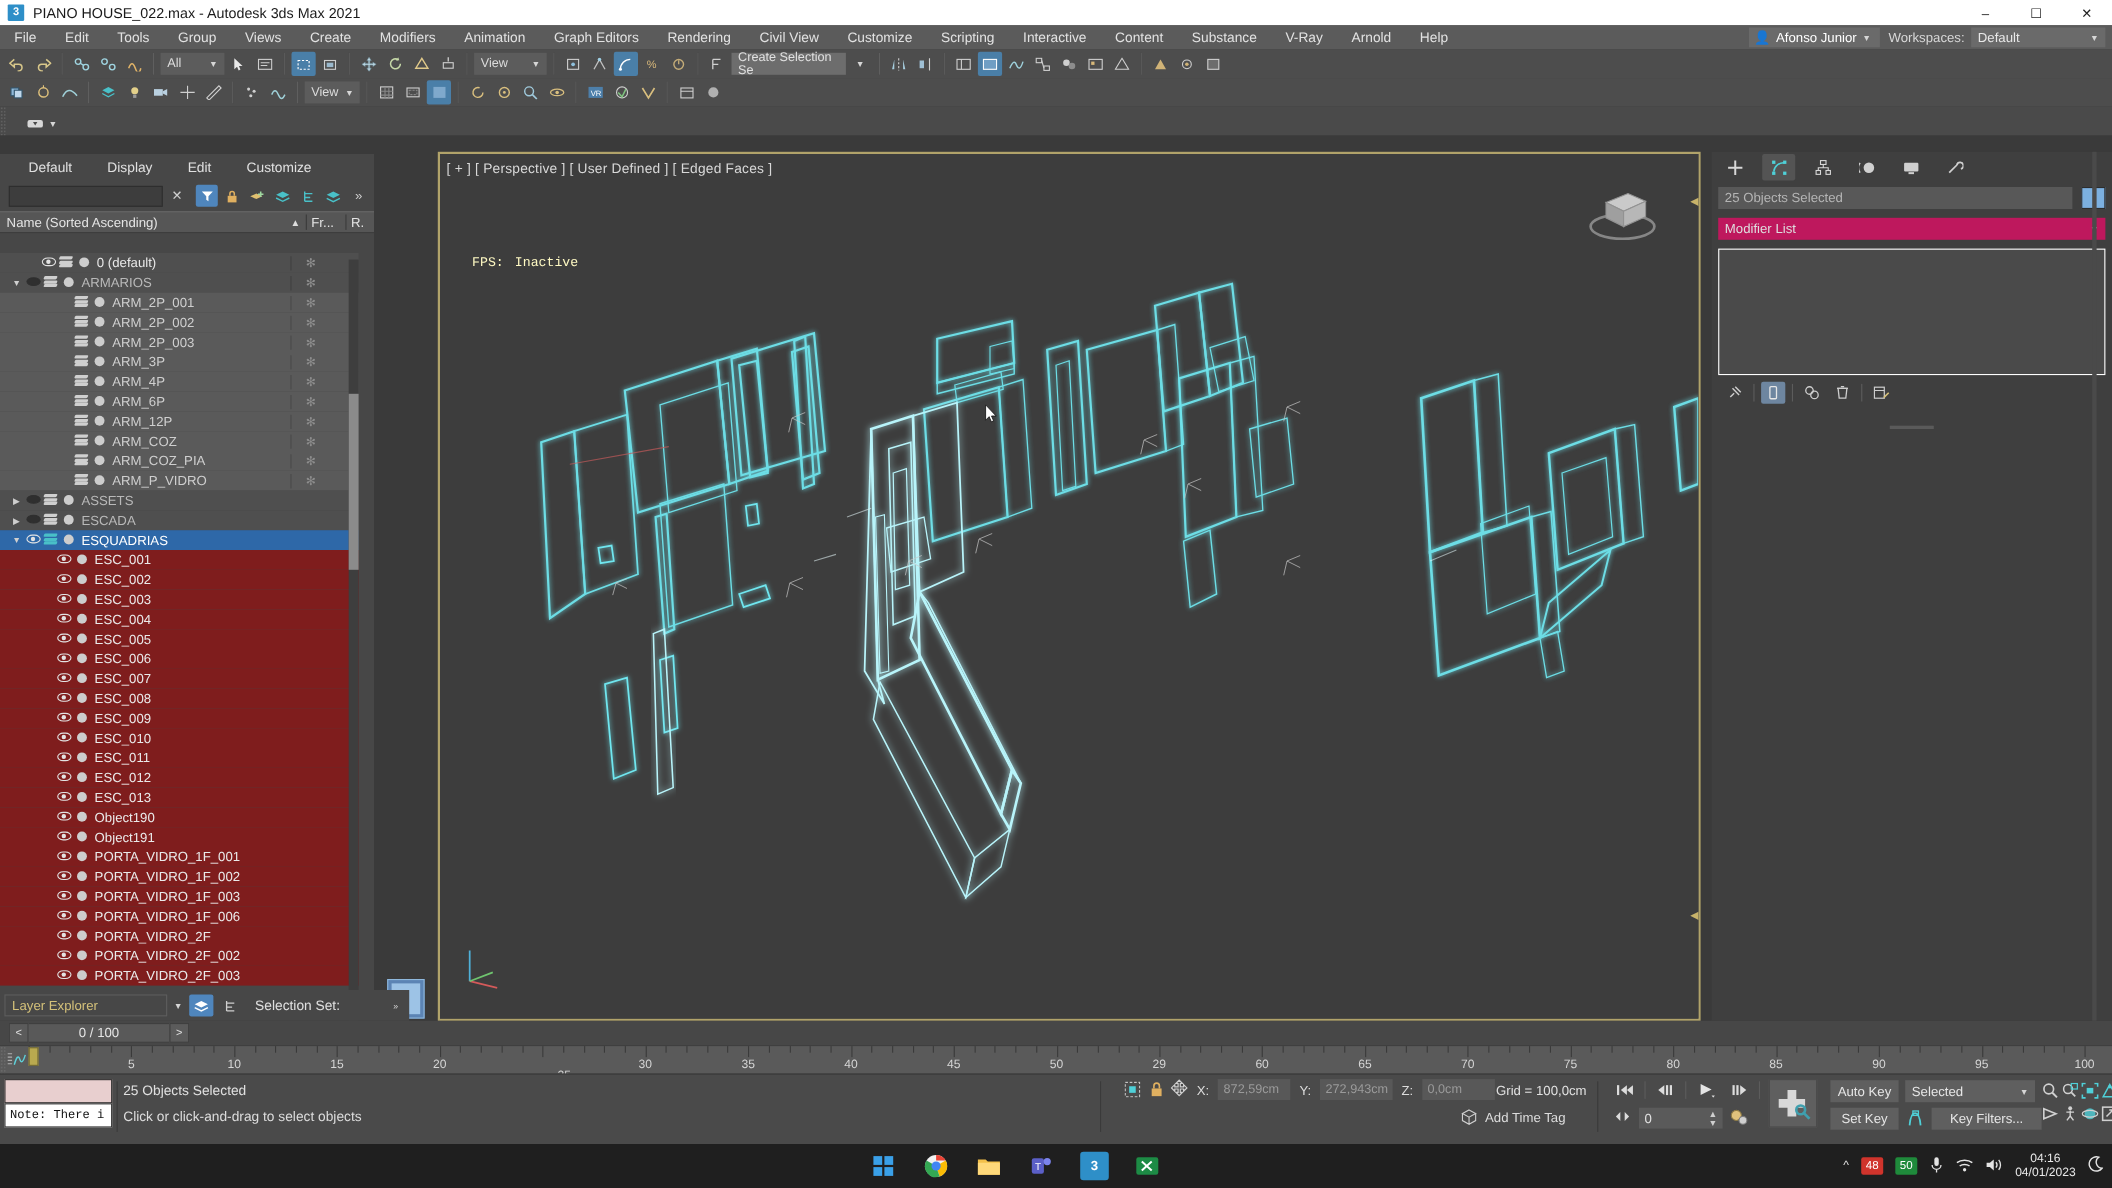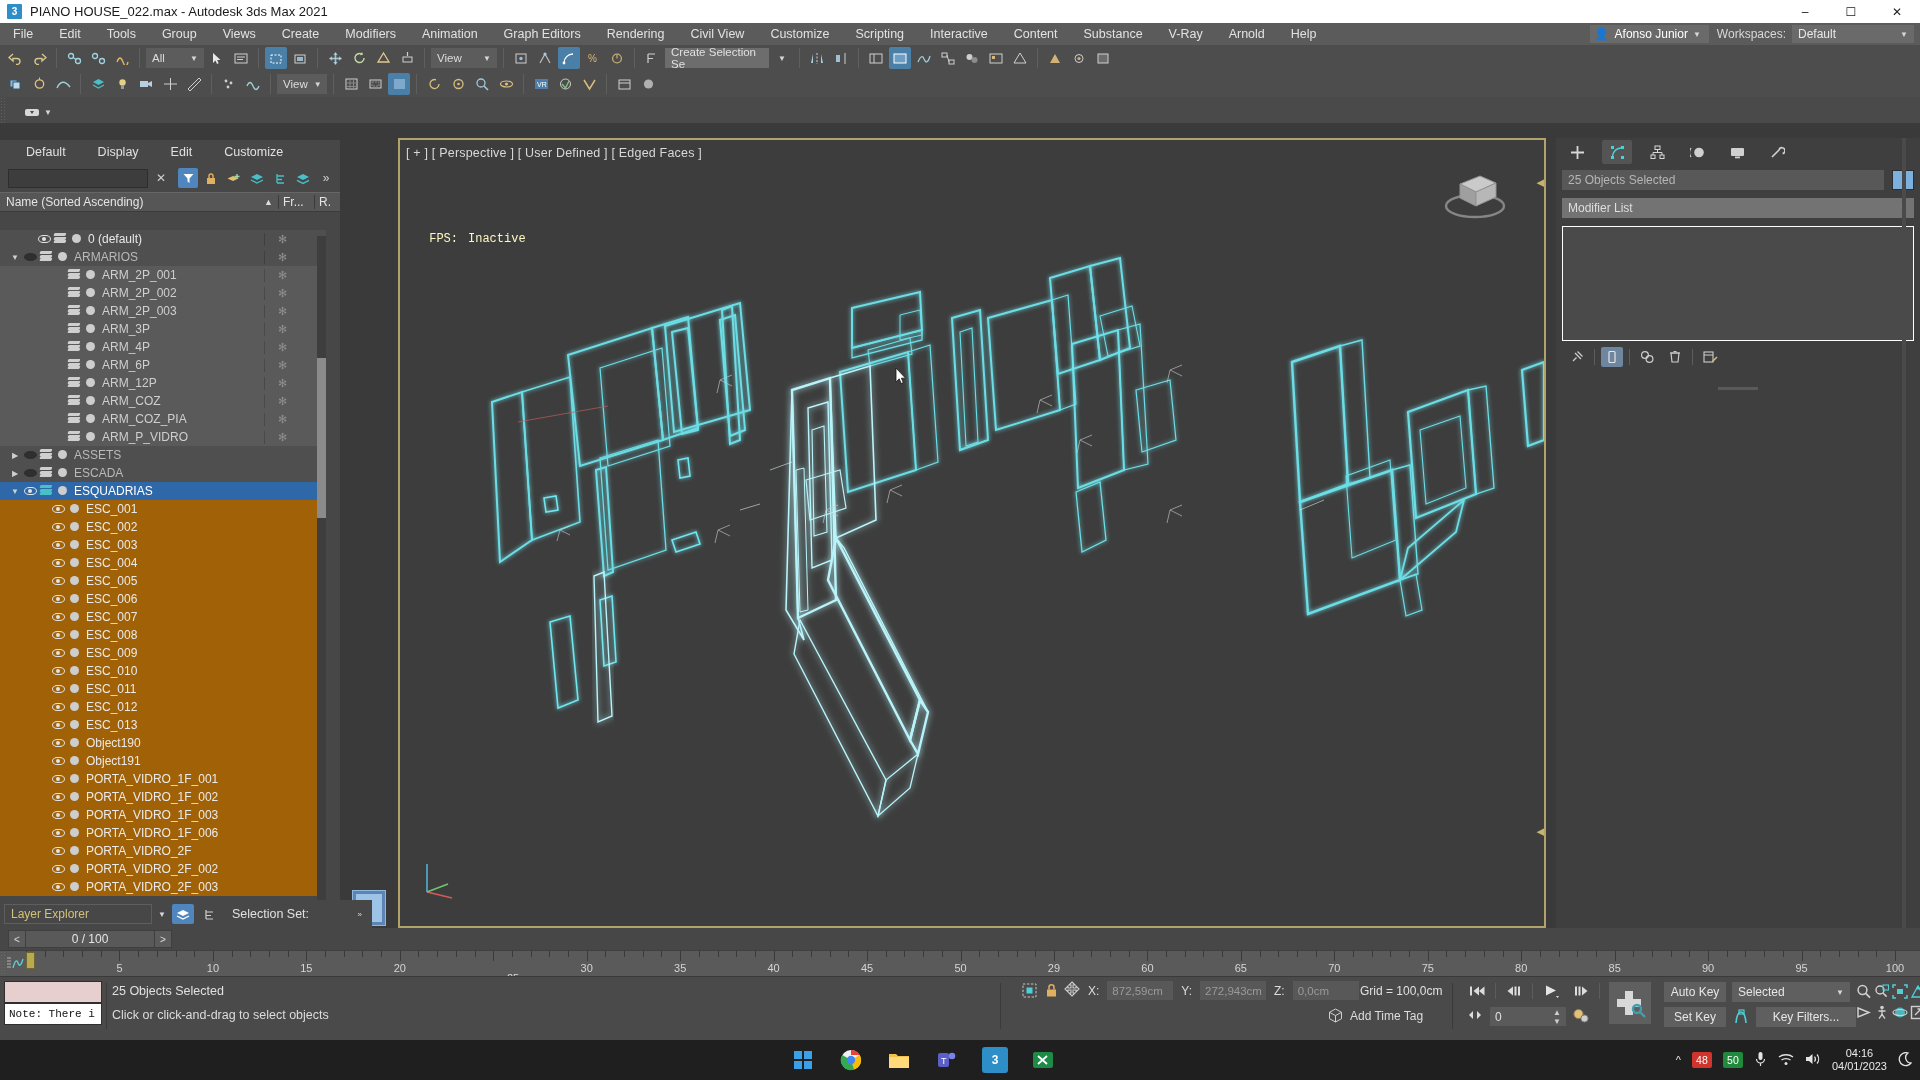--- a/index.html
+++ b/index.html
@@ -123,21 +123,21 @@
   .exp-list {
     position: absolute; top: 90px; left: 0; width: 340px; height: 805px; overflow: hidden;
   }
   .exp-rows { position: absolute; top: 0; left: 0; width: 326px; }
   .row {
     display: flex; align-items: center; height: 18px;
     font-size: 12px; color: #d2d2d2; position: relative;
   }
   .row.rtype-layer { background: #4f4f4f; color: #b9b9b9; }
   .row.rtype-obj   { background: #5a5a5a; color: #cfcfcf; }
-  .row.rtype-objlit{ background: #a16207; color: #eaeaea; }
+  .row.rtype-objlit{ background: #7f1d1d; color: #eaeaea; }
   .row.rtype-root  { background: #4f4f4f; color: #e8e8e8; }
   .row.selected    { background: #2e68a8; color: #ffffff; }
   .row .tri { width: 14px; text-align: center; font-size: 8px; color: #cfcfcf; }
   .row .eye { width: 16px; text-align: center; font-size: 11px; color: #e0e0e0; }
   .row .stack { width: 16px; text-align: center; }
   .row .dot { width: 16px; text-align: center; }
   .row .nm { flex: 1; padding-left: 4px; overflow: hidden; white-space: nowrap; }
   .row .fr { width: 36px; text-align: center; color: #9a9a9a; font-size: 11px;
              border-left: 1px solid rgba(0,0,0,.18); }
   .row .rr { width: 26px; border-left: 1px solid rgba(0,0,0,.18); }
@@ -206,21 +206,21 @@
   .cp-tab { width:30px; height:24px; display:flex; align-items:center; justify-content:center;
             color:#d2d2d2; font-size:14px; border-radius:2px; }
   .cp-tab.active { background:#545454; color:#4fd0d8; }
   .cp-namerow { display:flex; align-items:center; gap:8px; padding: 4px 6px 0 6px; }
   .cp-name {
     flex:1; height:20px; background:#585858; display:flex; align-items:center;
     padding:0 6px; font-size:12px; color:#b5b5b5;
   }
   .cp-color { width:22px; height:20px; background:#7cb0e0; border:1px solid #2d2d2d; }
   .cp-modlist {
-    margin: 8px 6px 0 6px; height:20px; background:#737373; display:flex; align-items:center;
+    margin: 8px 6px 0 6px; height:20px; background:#be185d; display:flex; align-items:center;
     justify-content:space-between; padding: 0 6px; font-size:12px; color:#dedede;
   }
   .cp-modstack {
     margin: 8px 6px 0 6px; height:115px; background:#4a4a4a; border:1px solid #ffffff;
   }
   .cp-modbtns { display:flex; align-items:center; gap:6px; padding: 6px 10px; }
   .cp-modbtns .mb { width:22px; height:20px; display:flex; align-items:center; justify-content:center;
                     color:#cdcdcd; font-size:12px; border-radius:2px; }
   .cp-modbtns .mb.on { background:#6e86a0; }
   .cp-modbtns .vs { width:1px; height:16px; background:#5c5c5c; }

